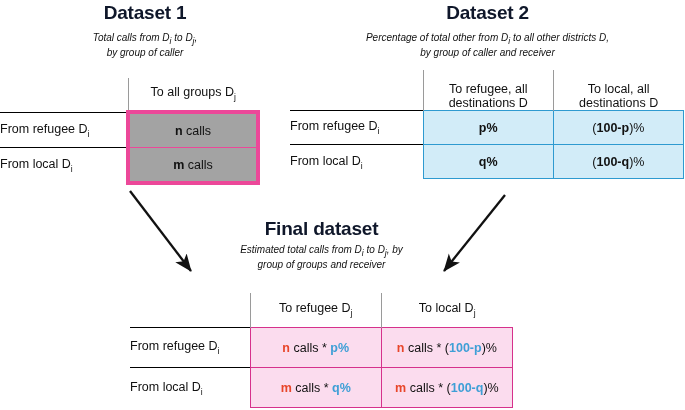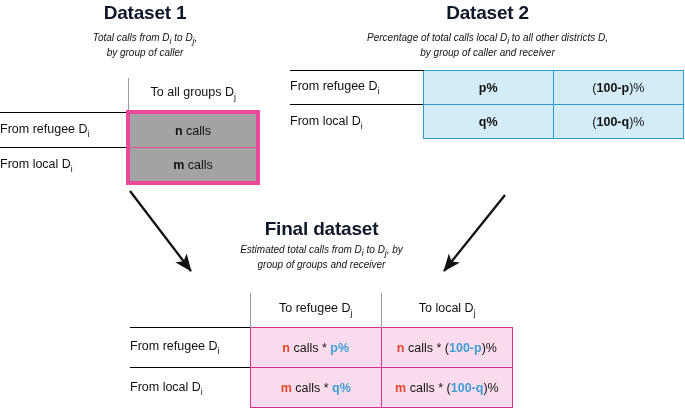--- a/index.html
+++ b/index.html
@@ -161,32 +161,37 @@
     <tr class="brow">
       <td class="rowlabel hr-grey-top"><span>From local D</span><sub>i</sub></td>
       <td class="cell pinkcell bot"><span class="b">m</span> <span>calls</span></td>
     </tr>
   </tbody>
 </table>
 
 <div class="panel" id="ds2">
   <div class="title">Dataset 2</div>
   <div class="subtitle">
-    <span><span>Percentage of total calls local D</span><sub>i</sub><span> to all other districts D,</span></span><br>
+    <span><span>Percentage of total other from D</span><sub>i</sub><span> to all other districts D,</span></span><br>
     <span>by group of caller and receiver</span>
   </div>
 </div>
 
 <table class="tbl d2grid">
   <colgroup>
       <col class="d2-label-col">
       <col class="d2-val-col">
       <col class="d2-val-col">
     </colgroup>
   <tbody>
+    <tr class="hrow">
+      <td></td>
+      <td class="colhead vdiv-grey"><span>To refugee, all</span><br><span>destinations D</span></td>
+      <td class="colhead vdiv-grey"><span>To local, all</span><br><span>destinations D</span></td>
+    </tr>
     <tr class="brow">
       <td class="rowlabel hr-grey-top"><span>From refugee D</span><sub>i</sub></td>
       <td class="cell bluecell"><span class="b">p%</span></td>
       <td class="cell bluecell"><span>(</span><span class="b">100-p</span><span>)%</span></td>
     </tr>
     <tr class="brow">
       <td class="rowlabel hr-grey-top"><span>From local D</span><sub>i</sub></td>
       <td class="cell bluecell"><span class="b">q%</span></td>
       <td class="cell bluecell"><span>(</span><span class="b">100-q</span><span>)%</span></td>
     </tr>

